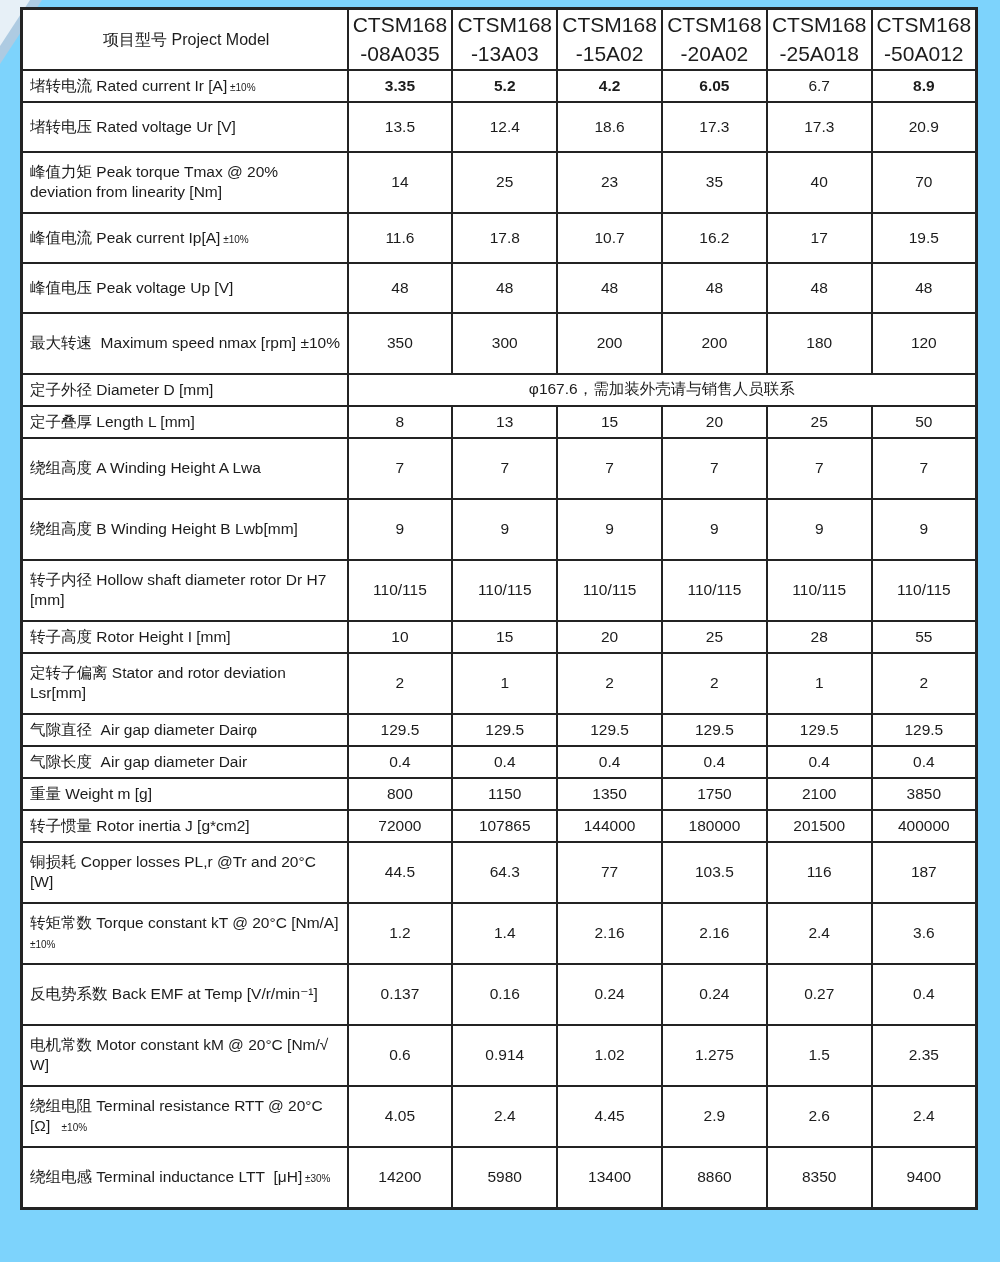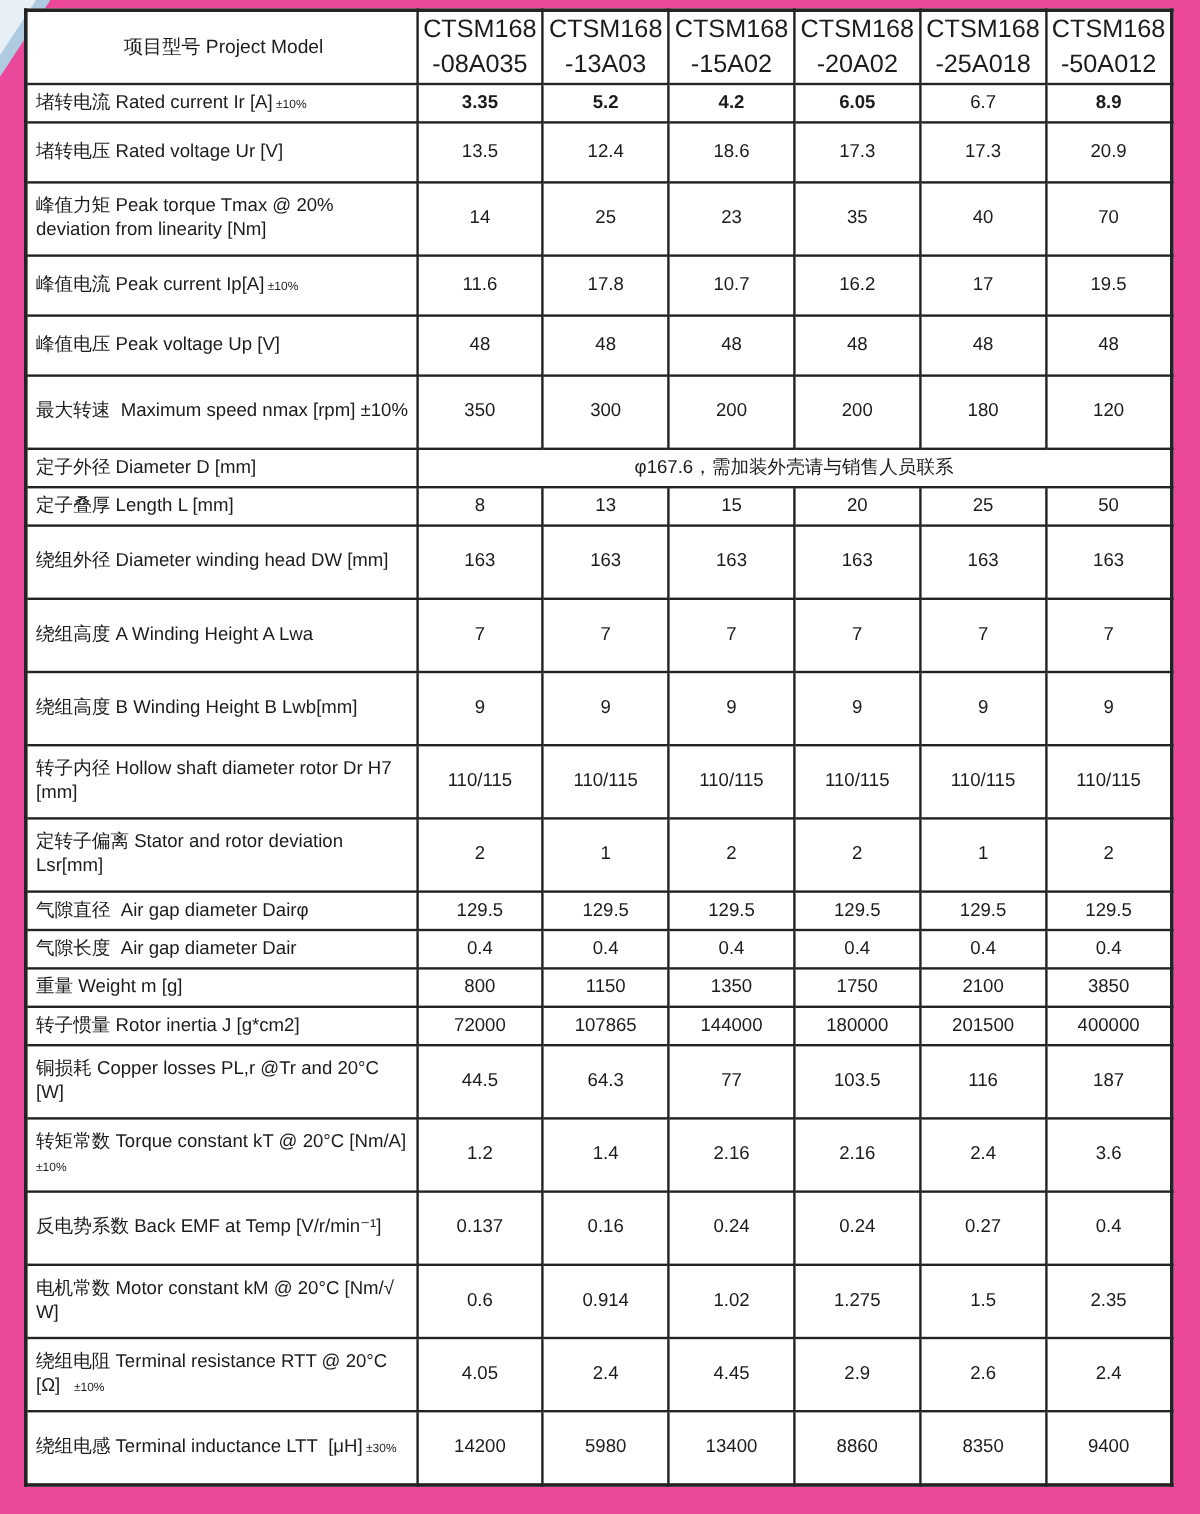--- a/index.html
+++ b/index.html
@@ -2,21 +2,21 @@
 <html><head>
 <meta charset="utf-8">
 <style>
   html,body{margin:0;padding:0;}
   body{
     width:1000px;height:1262px;overflow:hidden;
     background:#f6f6f4;
     font-family:"Liberation Sans","DejaVu Sans",sans-serif;
     color:#1c1c1c;
   }
-  .page{position:relative;width:1000px;height:1262px;background:#ec4899;}
+  .page{position:relative;width:1000px;height:1262px;background:#7dd3fc;}
   
   .corner-tri-dark{
     position:absolute;left:0;top:0;width:42px;height:64px;
     clip-path:polygon(0 0,100% 0,0 100%);
     background:#aecbe2;
   }
   .corner-tri-light{
     position:absolute;left:0;top:0;width:30px;height:46px;
     clip-path:polygon(0 0,100% 0,0 100%);
     background:#e7f0f7;
@@ -151,29 +151,20 @@
         <tr class="size-s">
           <td class="label-cell">定子叠厚 Length L [mm]</td>
           <td class="val">8</td>
           <td class="val">13</td>
           <td class="val">15</td>
           <td class="val">20</td>
           <td class="val">25</td>
           <td class="val">50</td>
         </tr>
         <tr class="size-l">
-          <td class="label-cell">绕组外径 Diameter winding head DW [mm]</td>
-          <td class="val">163</td>
-          <td class="val">163</td>
-          <td class="val">163</td>
-          <td class="val">163</td>
-          <td class="val">163</td>
-          <td class="val">163</td>
-        </tr>
-        <tr class="size-l">
           <td class="label-cell">绕组高度 A Winding Height A Lwa</td>
           <td class="val">7</td>
           <td class="val">7</td>
           <td class="val">7</td>
           <td class="val">7</td>
           <td class="val">7</td>
           <td class="val">7</td>
         </tr>
         <tr class="size-l">
           <td class="label-cell">绕组高度 B Winding Height B Lwb[mm]</td>
@@ -185,20 +176,29 @@
           <td class="val">9</td>
         </tr>
         <tr class="size-l">
           <td class="label-cell">转子内径 Hollow shaft diameter rotor Dr H7 [mm]</td>
           <td class="val">110/115</td>
           <td class="val">110/115</td>
           <td class="val">110/115</td>
           <td class="val">110/115</td>
           <td class="val">110/115</td>
           <td class="val">110/115</td>
+        </tr>
+        <tr class="size-s">
+          <td class="label-cell">转子高度 Rotor Height I [mm]</td>
+          <td class="val">10</td>
+          <td class="val">15</td>
+          <td class="val">20</td>
+          <td class="val">25</td>
+          <td class="val">28</td>
+          <td class="val">55</td>
         </tr>
         <tr class="size-l">
           <td class="label-cell">定转子偏离 Stator and rotor deviation Lsr[mm]</td>
           <td class="val">2</td>
           <td class="val">1</td>
           <td class="val">2</td>
           <td class="val">2</td>
           <td class="val">1</td>
           <td class="val">2</td>
         </tr>

